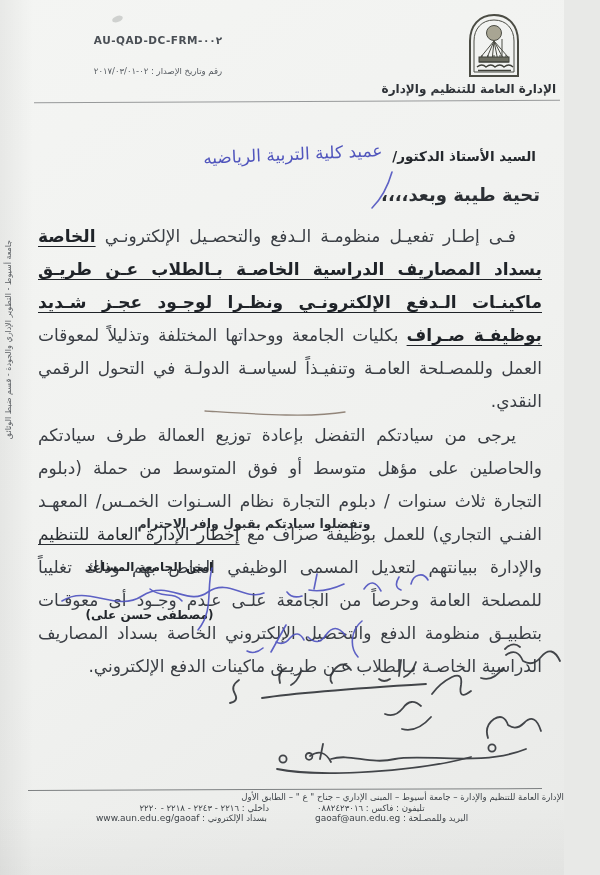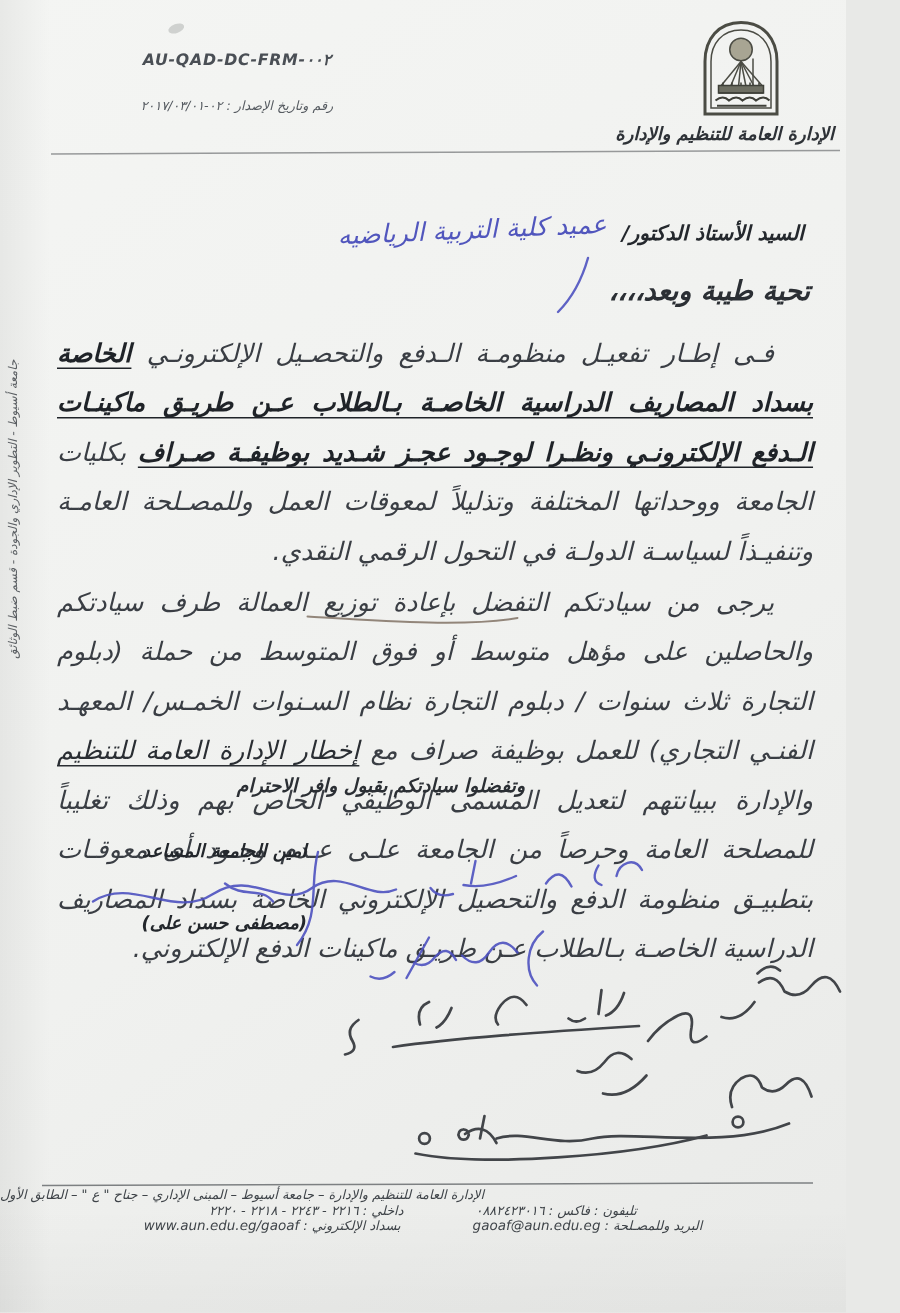--- a/index.html
+++ b/index.html
@@ -4,21 +4,21 @@
 <style>
   html,body{margin:0;padding:0;}
   body{
     width:600px;height:875px;overflow:hidden;
     font-family:"DejaVu Sans",sans-serif;
     background:#e8e9e7;
   }
   .page{
     position:relative;width:564px;height:875px;
     background:linear-gradient(145deg,#f4f5f3 0%,#f0f1ef 55%,#e9eae8 100%);
-    color:#383c42;direction:rtl;font-style:italic;
+    color:#383c42;direction:rtl;
   }
   .page::before{
     content:"";position:absolute;inset:0;pointer-events:none;
     background:linear-gradient(90deg,rgba(0,0,0,.05),rgba(0,0,0,0) 6%),
                linear-gradient(0deg,rgba(0,0,0,.03),rgba(0,0,0,0) 8%);
   }
   .smudge{position:absolute;left:112px;top:16px;width:11px;height:6px;border-radius:50%;
     background:#c5c8c5;opacity:.8;transform:rotate(-20deg);}
   
   .form-block{position:absolute;left:58px;top:34px;width:200px;text-align:center;direction:rtl;}
@@ -51,21 +51,21 @@
   .u{color:#2a2e33;text-decoration:underline;text-underline-offset:4px;}
   .closing{position:absolute;left:0;right:0;top:516px;text-align:center;font-size:12.5px;
     font-weight:700;color:#2b2f34;transform:translateX(-28px);}
   
   .sig-block{position:absolute;left:52px;top:560px;width:195px;text-align:center;direction:rtl;}
   .sig-title{font-size:12px;font-weight:700;color:#23272c;}
   .sig-name{font-size:12px;font-weight:700;color:#23272c;margin-top:34px;}
   
   .footer-rule{position:absolute;left:28px;right:22px;top:789px;height:1px;background:#7d8082;
     transform:rotate(-.2deg);}
-  .footer{position:absolute;left:0;right:0;top:792px;text-align:left;font-size:8.6px;
+  .footer{position:absolute;left:0;right:0;top:792px;text-align:right;font-size:8.6px;
     color:#3f4449;direction:rtl;line-height:10.5px;}
   .f-row{display:flex;justify-content:center;gap:48px;direction:rtl;}
   .latin{direction:ltr;unicode-bidi:embed;font-size:9px;}
   .hw-overlay{position:absolute;left:0;top:0;width:600px;height:875px;pointer-events:none;}
   .hw-overlay path,.hw-overlay circle{fill:none;stroke-linecap:round;stroke-linejoin:round;}
 </style>
 </head>
 <body>
 
 <div class="page">

